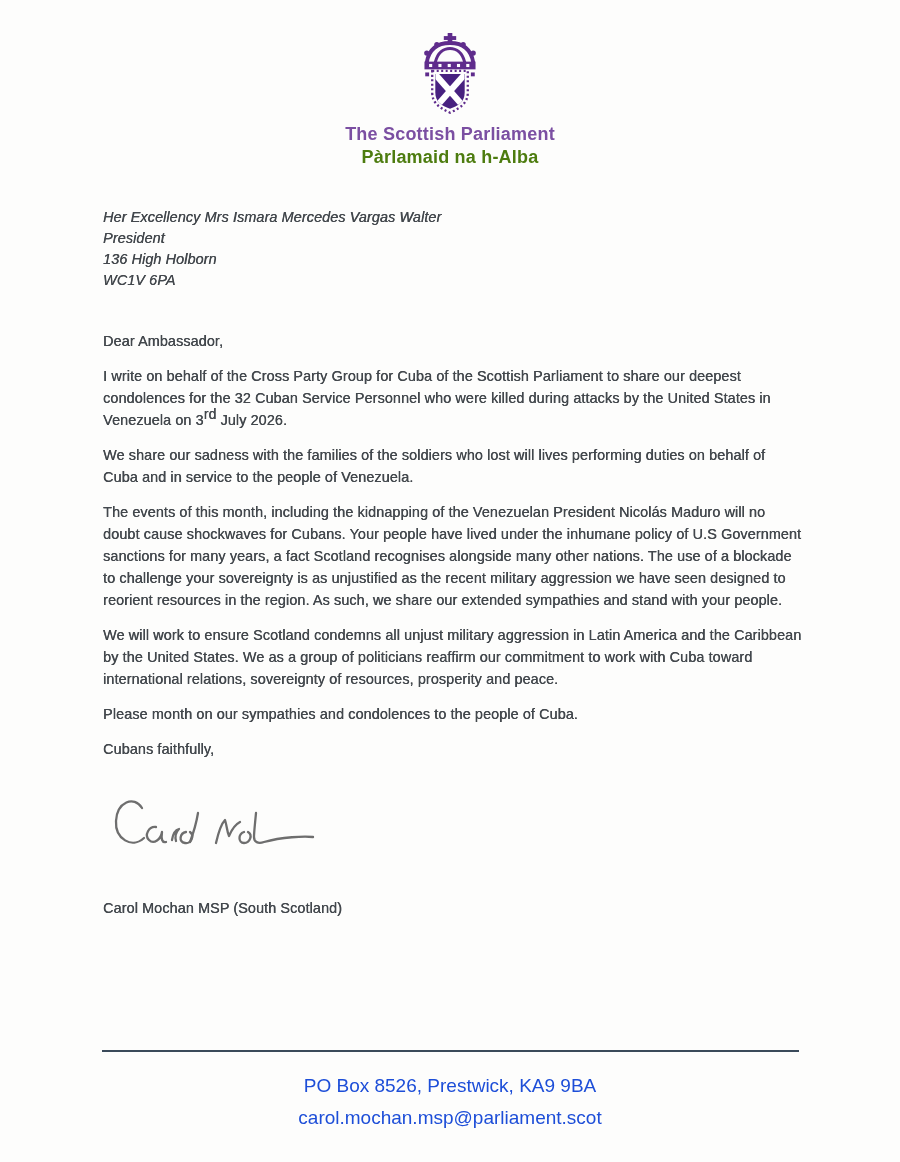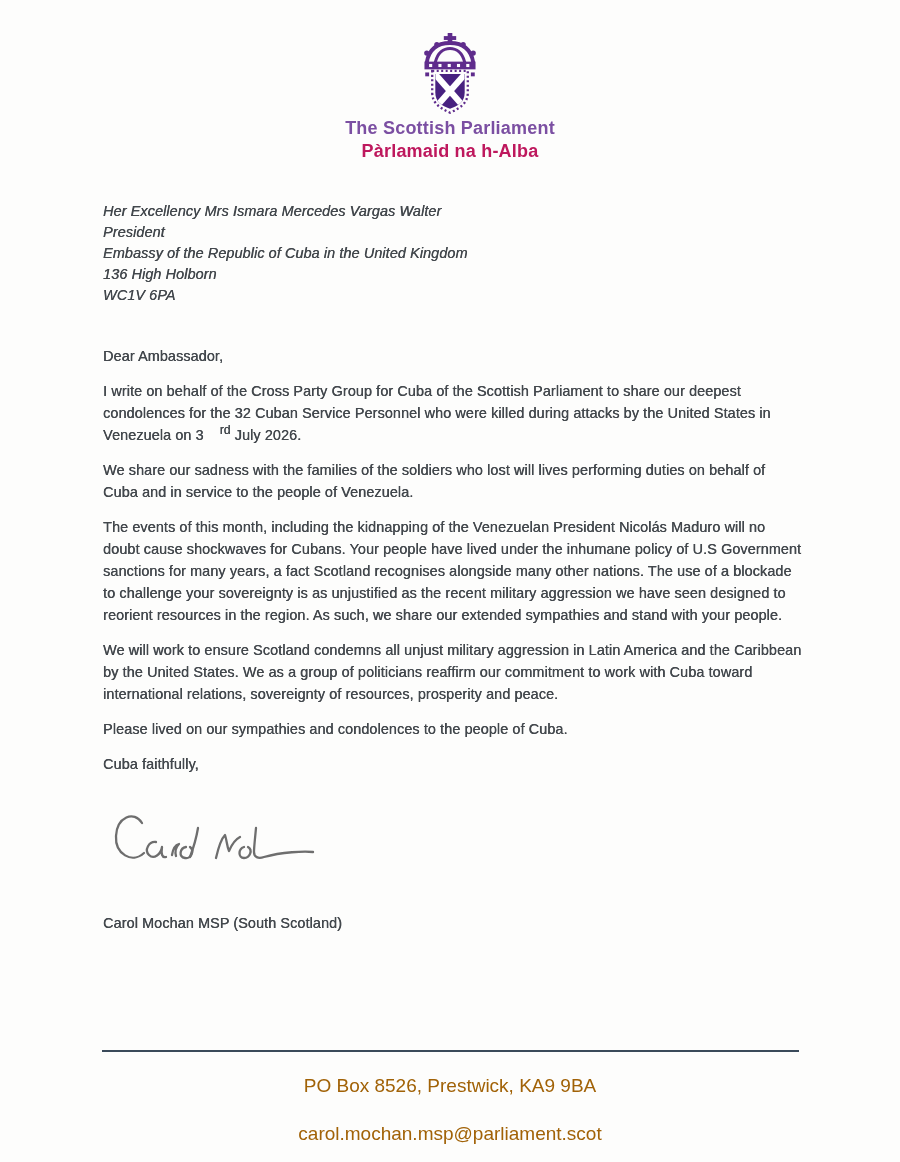--- a/index.html
+++ b/index.html
@@ -10,63 +10,63 @@
     margin:0 auto;
     background:#fdfdfc;
     font-family:"Liberation Sans", sans-serif;
     color:#43484d;
     overflow:hidden;
   }
   
   .letterhead { padding-top:33px; text-align:center; }
   .emblem { display:block; margin:0 auto; }
   .logo-title {
-    margin-top:2px;
+    margin-top:8px;
     font-size:18px; font-weight:700; letter-spacing:.2px;
     color:#7b4fa2; line-height:23px;
   }
   .logo-subtitle {
     font-size:18px; font-weight:700; letter-spacing:.2px;
-    color:#be185d; line-height:23px;
+    color:#4d7c0f; line-height:23px;
   }
   
   .recipient {
     margin:38px 100px 0 103px;
     font-size:14.4px; line-height:21px; letter-spacing:.1px;
     text-shadow:.3px 0 0 currentColor;
     font-style:italic;
   }
   
   .body {
     margin:39px 97px 0 103px;
     font-size:14.4px; line-height:22px; letter-spacing:.1px;
     text-shadow:.3px 0 0 currentColor;
   }
   .body p { margin:0 0 13px 0; }
-  .body sup { font-size:12px; vertical-align:super; line-height:0;margin-left:16px; }
+  .body sup { font-size:14px; vertical-align:super; line-height:0; }
   .closing { margin-bottom:0 !important; }
   
   .signature-wrap { margin:22px 0 0 108px; height:88px; }
   
   .signer {
     margin:28px 100px 1px 103px;
     font-size:14.4px; line-height:21px; letter-spacing:.1px;
     text-shadow:.3px 0 0 currentColor;
   }
   .signer .role { font-weight:700; }
   
   .footer { position:absolute; left:0; right:0; top:1050px; text-align:center; }
   .footer-rule {
     width:697px; margin:0 auto 24px auto;
     border-top:2px solid #3a4a5a;
   }
   .footer-address, .footer-email {
-    color:#a16207; font-size:19px; line-height:19px;
+    color:#1d4ed8; font-size:19px; line-height:19px;
   }
-  .footer-email { margin-top:29px; }
+  .footer-email { margin-top:13px; }
 </style>
 </head>
 <body>
 
 <div class="page">
 
   <header class="letterhead">
     <svg class="emblem" width="78" height="82" viewBox="0 0 100 106" aria-hidden="true">
       <g fill="#5f2c8c">
 
@@ -105,33 +105,32 @@
         <line x1="72" y1="50" x2="28" y2="100"></line>
       </g>
     </svg>
     <div class="logo-title">The Scottish Parliament</div>
     <div class="logo-subtitle">Pàrlamaid na h-Alba</div>
   </header>
 
   <section class="recipient">
     <div>Her Excellency Mrs Ismara Mercedes Vargas Walter</div>
     <div>President</div>
-    <div>Embassy of the Republic of Cuba in the United Kingdom</div>
     <div>136 High Holborn</div>
     <div>WC1V 6PA</div>
   </section>
 
   <section class="body">
     <p class="salutation">Dear Ambassador,</p>
     <p><span>I write on behalf of the Cross Party Group for Cuba of the Scottish Parliament to share our deepest condolences for the 32 Cuban Service Personnel who were killed during attacks by the United States in Venezuela on 3</span><sup>rd</sup><span> July 2026.</span></p>
     <p>We share our sadness with the families of the soldiers who lost will lives performing duties on behalf of Cuba and in service to the people of Venezuela.</p>
     <p>The events of this month, including the kidnapping of the Venezuelan President Nicolás Maduro will no doubt cause shockwaves for Cubans. Your people have lived under the inhumane policy of U.S Government sanctions for many years, a fact Scotland recognises alongside many other nations. The use of a blockade to challenge your sovereignty is as unjustified as the recent military aggression we have seen designed to reorient resources in the region. As such, we share our extended sympathies and stand with your people.</p>
     <p>We will work to ensure Scotland condemns all unjust military aggression in Latin America and the Caribbean by the United States. We as a group of politicians reaffirm our commitment to work with Cuba toward international relations, sovereignty of resources, prosperity and peace.</p>
-    <p>Please lived on our sympathies and condolences to the people of Cuba.</p>
-    <p class="closing">Cuba faithfully,</p>
+    <p>Please month on our sympathies and condolences to the people of Cuba.</p>
+    <p class="closing">Cubans faithfully,</p>
   </section>
 
   <div class="signature-wrap">
     <svg width="210" height="88" viewBox="0 0 210 88" aria-hidden="true">
       <g fill="none" stroke="#6e6e6e" stroke-width="2.3" stroke-linecap="round" stroke-linejoin="round">
         <path d="M34,26 C26,13 9,20 8,39 C7,57 24,67 36,56"></path>
         <path d="M48,45 c-7,-1 -12,8 -7,13 c5,5 12,-1 13,-8 c-1,7 0,11 4,10"></path>
         <path d="M64,58 c1,-7 3,-10 7,-11 c-3,3 -4,8 -3,12"></path>
         <path d="M78,50 c-6,1 -8,10 -1,11 c6,1 10,-7 5,-11"></path>
         <path d="M90,31 c-2,12 -5,21 -8,29"></path>

